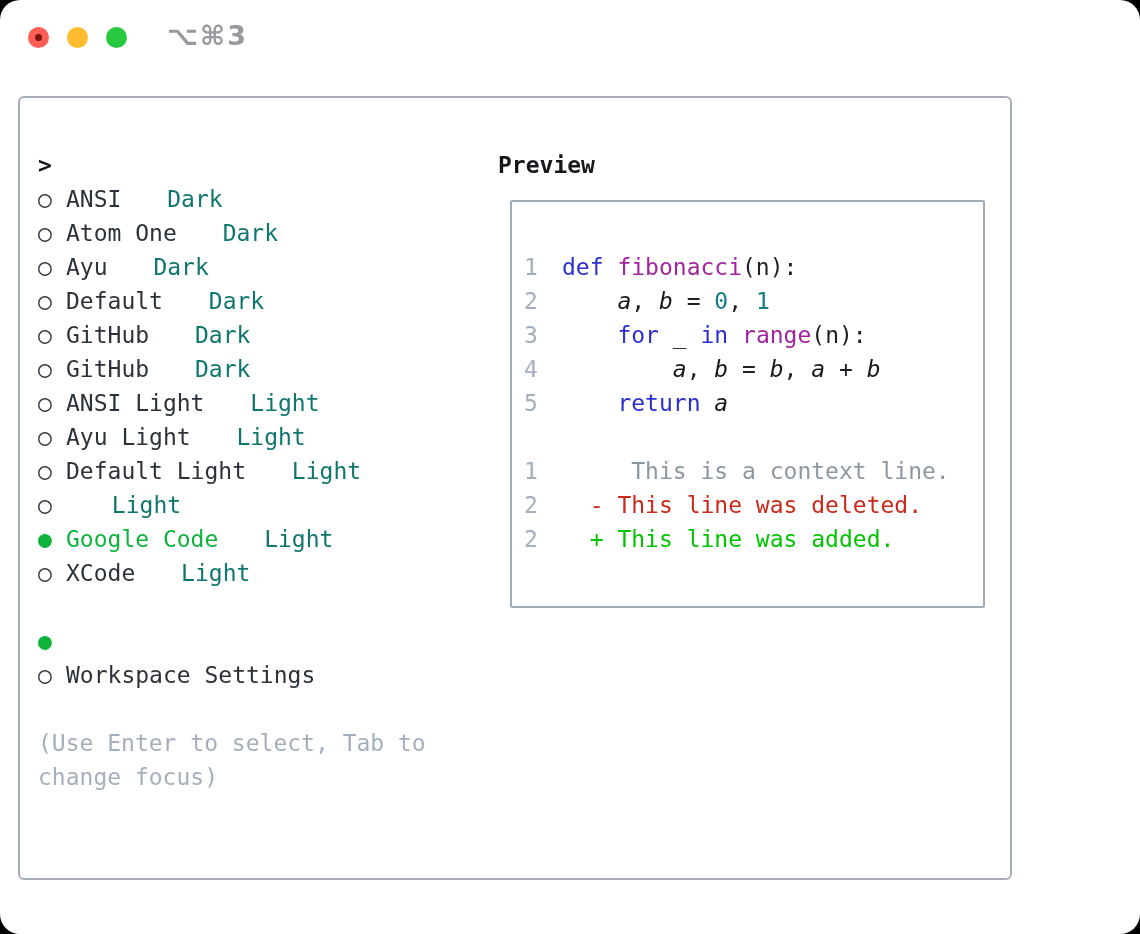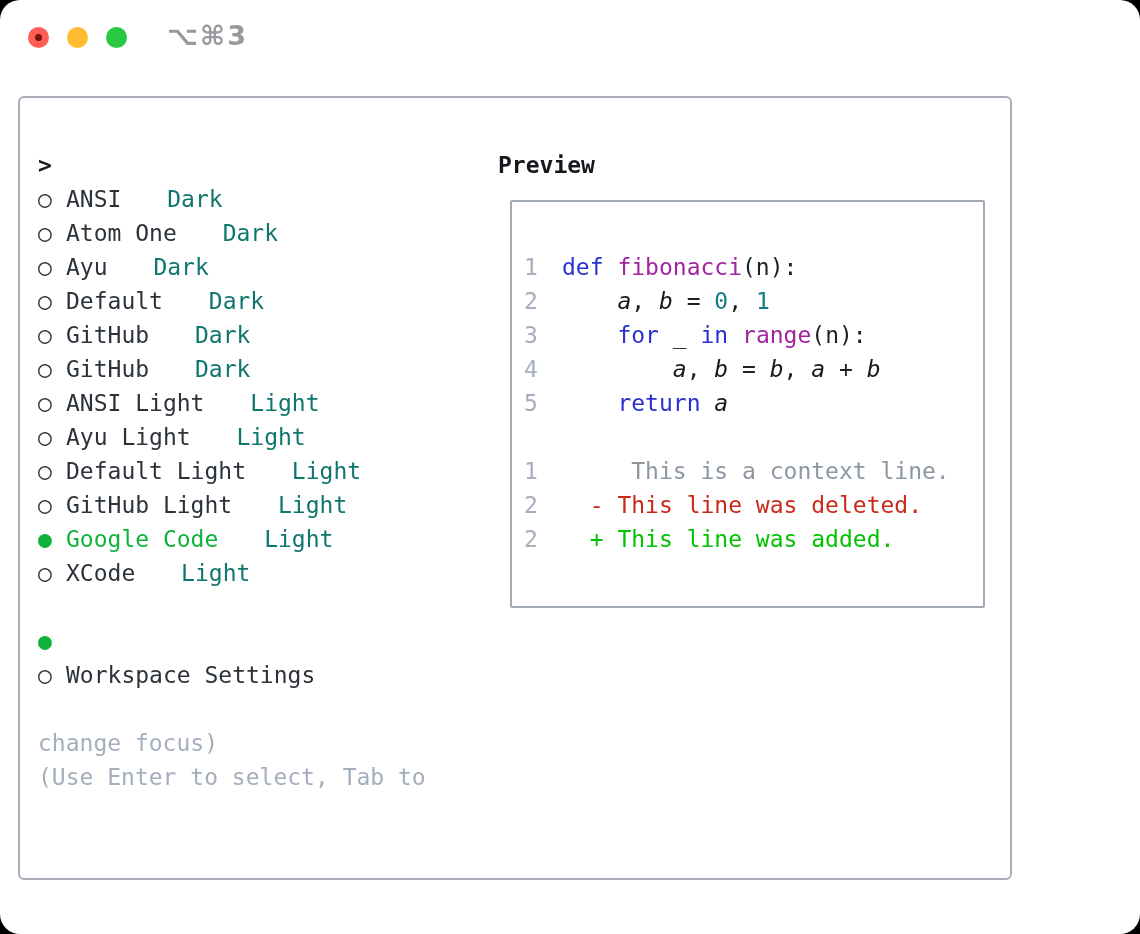--- a/index.html
+++ b/index.html
@@ -117,21 +117,20 @@
           <span class="label">Ayu Light</span>
           <span class="suffix">Light</span>
       </div>
       <div class="row">
         <span class="marker">○</span>
           <span class="label">Default Light</span>
           <span class="suffix">Light</span>
       </div>
       <div class="row">
         <span class="marker">○</span>
-          <span class="label">GitHub Light</span>
           <span class="suffix">Light</span>
       </div>
       <div class="row selected">
         <span class="marker">●</span>
           <span class="label">Google Code</span>
           <span class="suffix">Light</span>
       </div>
       <div class="row">
         <span class="marker">○</span>
           <span class="label">XCode</span>
@@ -143,22 +142,22 @@
       <div class="row selected">
         <span class="marker">●</span>
       </div>
       <div class="row">
         <span class="marker">○</span>
           <span class="label">Workspace Settings</span>
       </div>
 
       <div class="spacer"></div>
 
+      <div class="hint">(Use Enter to select, Tab to</div>
       <div class="hint">change focus)</div>
-      <div class="hint">(Use Enter to select, Tab to</div>
     </div>
 
     <div class="right-col">
       <div class="preview-hdr">Preview</div>
 
       <div class="preview-box">
         <div class="pline">
           <span class="lnum">1</span>
             <span class="t-kw">def </span>
             <span class="t-fn">fibonacci</span>

